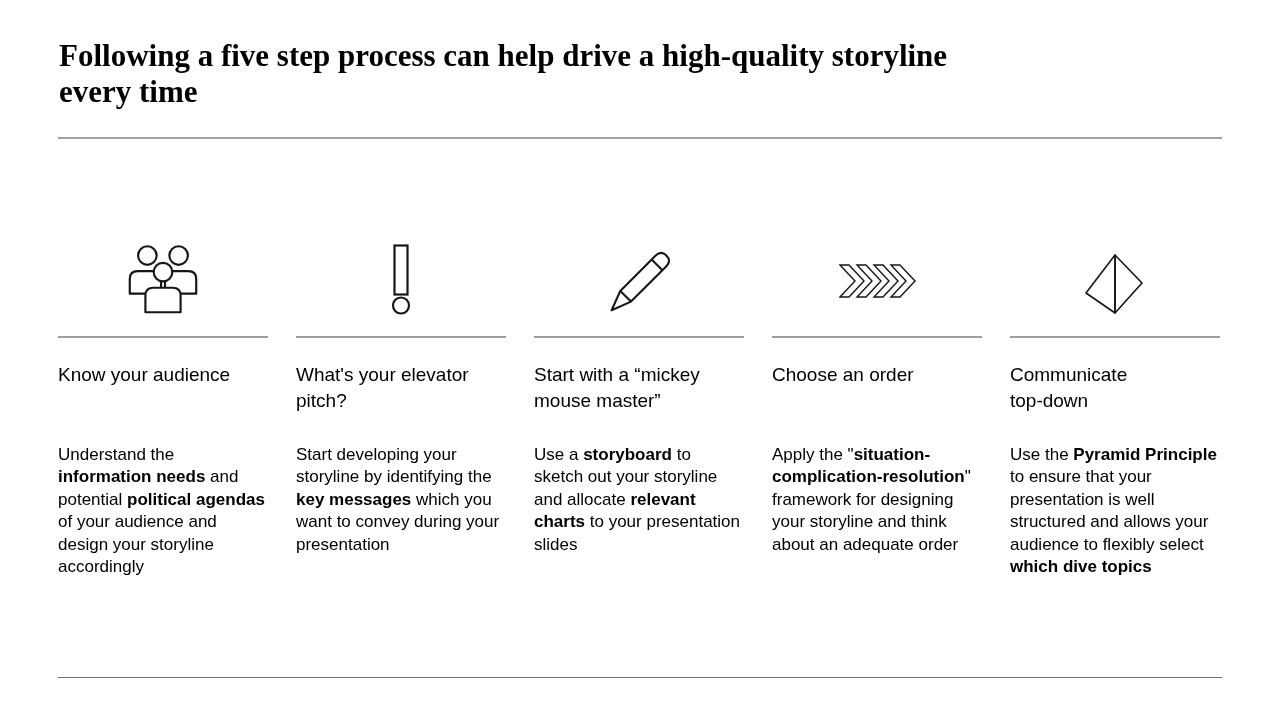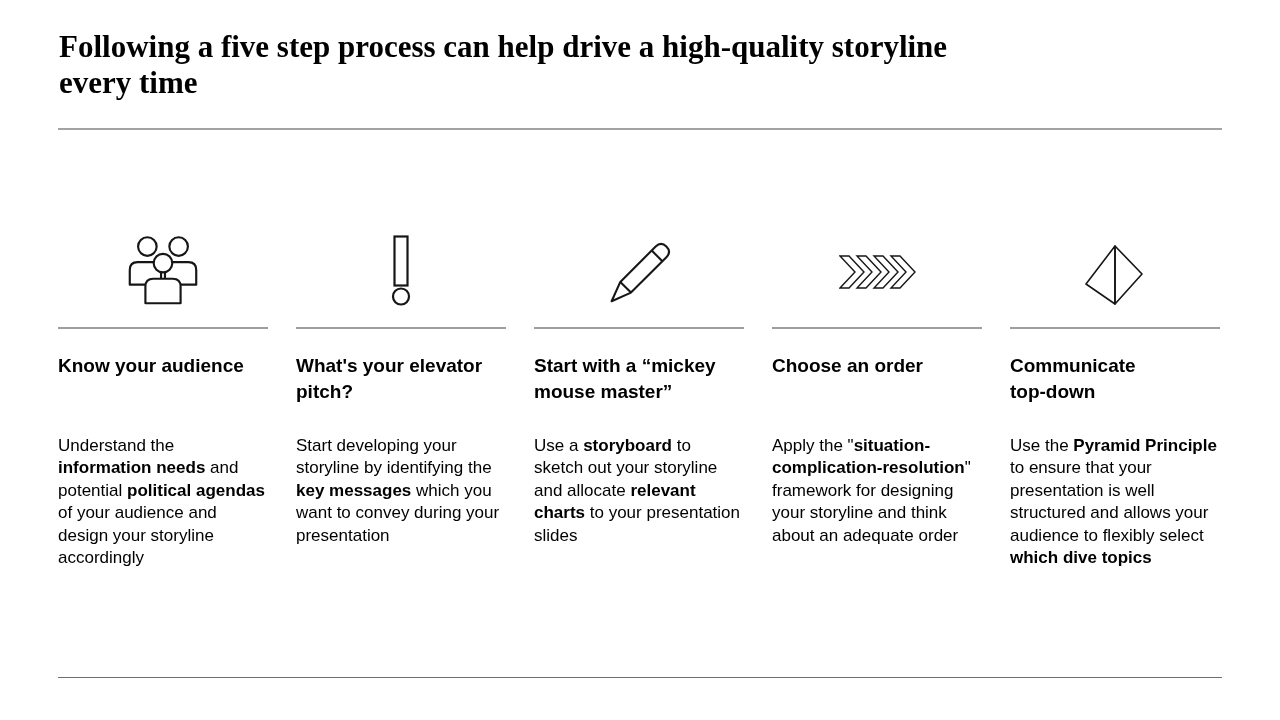--- a/index.html
+++ b/index.html
@@ -1,41 +1,41 @@
 <!DOCTYPE html>
 <html><head>
 <meta charset="utf-8">
 <style>
   html,body { margin:0; padding:0; }
   body {
     width:1280px; height:720px; background:#ffffff;
     font-family:"Liberation Sans", sans-serif; color:#111;
     position:relative; overflow:hidden;
   }
-  .slide { position:absolute; inset:0; padding:8px 58px; box-sizing:border-box; }
+  .slide { position:absolute; inset:0; padding:17px 58px; box-sizing:border-box; }
 
   .slide-title {
     margin:21px 0 0 1px;
     font-family:"Liberation Serif", serif;
     font-weight:700; font-size:31px; line-height:36px;
     color:#000; letter-spacing:0;
   }
   .title-rule { height:2px; background:#a3a3a3; margin-top:27px; }
 
   .cols { display:flex; gap:28px; margin-top:104px; }
   .col { width:210px; flex:0 0 210px; }
 
   .icon-box { height:72px; display:flex; align-items:flex-end; justify-content:center; }
   .icon-box svg { fill:none; stroke:#161616; }
 
   .col-rule { height:2px; background:#9e9e9e; margin-top:21px; }
 
   .step-heading {
     margin:24px 0 0; height:82px; box-sizing:border-box;
-    font-size:19px; line-height:26px; font-weight:700; color:#000;
+    font-size:19px; line-height:26px; font-weight:400; color:#000;
   }
   .step-body { margin:0; font-size:17px; line-height:22.4px; color:#000; }
   .step-body b { font-weight:700; }
 
   .footer { position:absolute; left:58px; right:58px; top:677px; }
   .footer-rule { height:1px; background:#6e6e6e; }
   .page-number { text-align:right; font-size:11px; margin-top:3px; color:#1a1a1a; }
 </style>
 </head>
 <body>

